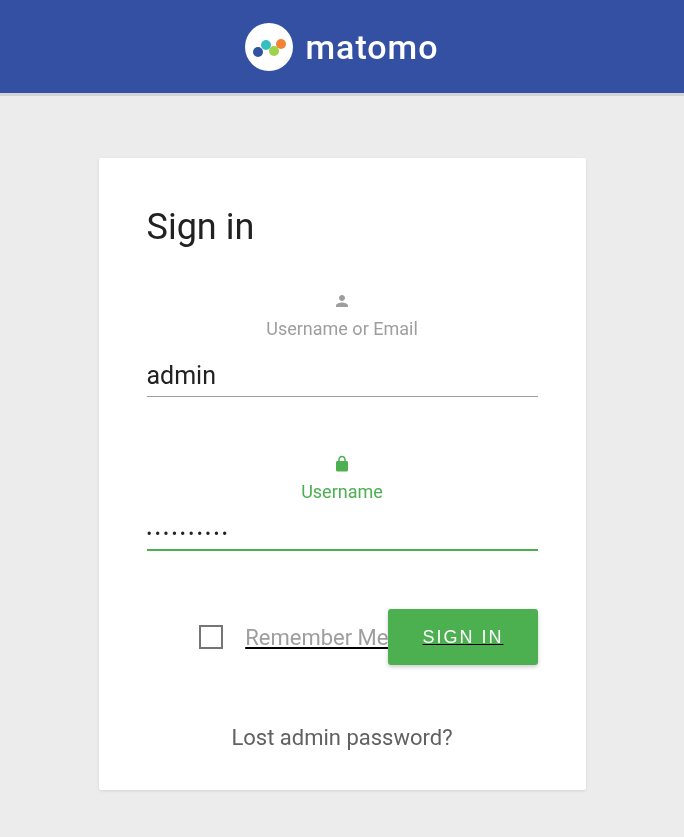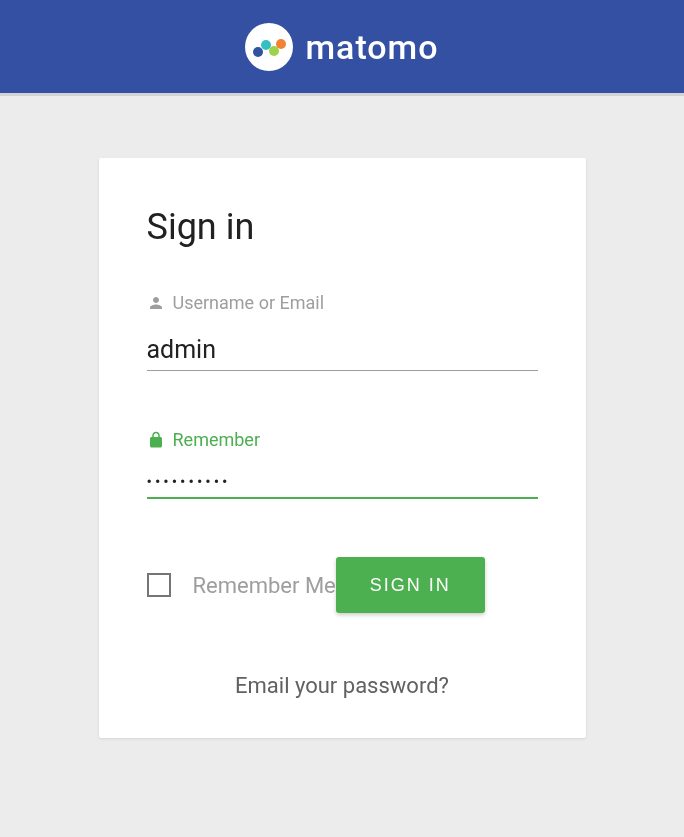--- a/index.html
+++ b/index.html
@@ -59,20 +59,21 @@
     .field {
       margin-bottom: 58px;
     }
     .field-label {
       display: flex;
       align-items: center;
       gap: 8px;
       color: #9e9e9e;
       font-size: 18px;
       margin-bottom: 16px;
+      flex-direction: column;
     }
     .field-label.active {
       color: #4caf50;
     }
     .field-icon {
       width: 18px;
       height: 18px;
     }
     .field-input {
       width: 100%;
@@ -87,23 +88,24 @@
     .field-input.active {
       border-bottom: 2px solid #4caf50;
     }
     .field-input[type="password"] {
       letter-spacing: 3px;
       font-size: 16px;
     }
     .actions {
       display: flex;
       align-items: center;
-      justify-content: flex-start;
+      justify-content: flex-end;
       margin-top: 36px;
       margin-bottom: 60px;
+      text-decoration: underline;
     }
     .remember {
       display: flex;
       align-items: center;
       gap: 22px;
       color: #9e9e9e;
       font-size: 22px;
       cursor: pointer;
     }
     .checkbox {
@@ -161,27 +163,27 @@
       <span>Username or Email</span>
     </div>
     <input type="text" class="field-input" value="admin" style="">
   </div>
 
   <div class="field">
     <div class="field-label active">
       <svg class="field-icon" viewBox="0 0 24 24" fill="#4caf50">
         <path d="M18 8h-1V6c0-2.76-2.24-5-5-5S7 3.24 7 6v2H6c-1.1 0-2 .9-2 2v10c0 1.1.9 2 2 2h12c1.1 0 2-.9 2-2V10c0-1.1-.9-2-2-2zM9 6c0-1.66 1.34-3 3-3s3 1.34 3 3v2H9V6z"></path>
       </svg>
-      <span>Remember</span>
+      <span>Username</span>
     </div>
     <input type="password" class="field-input active" value="••••••••••" style="">
   </div>
 
   <div class="actions">
     <label class="remember">
       <span class="checkbox"></span>
       <span>Remember Me</span>
     </label>
     <button class="signin-btn">SIGN IN</button>
   </div>
 
-  <div class="forgot">Email your password?</div>
+  <div class="forgot">Lost admin password?</div>
 </div>
 
 </body></html>

